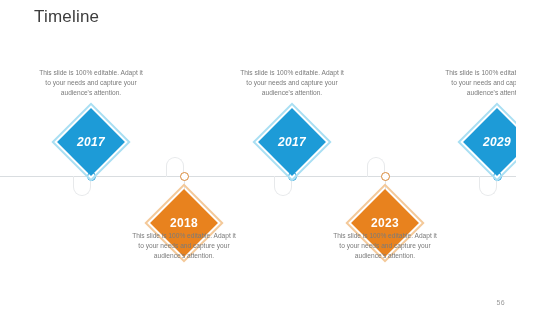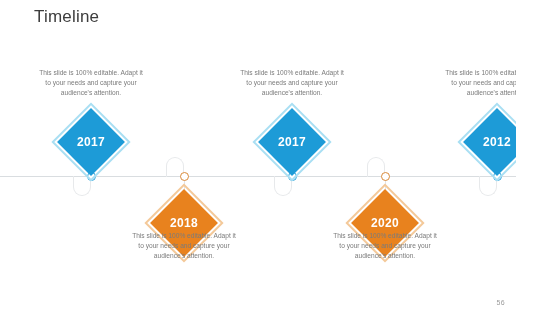--- a/index.html
+++ b/index.html
@@ -97,21 +97,21 @@
   .axis-marker.blue   { border: 1.6px solid #29a3dc; }
   .axis-marker.orange { border: 1.6px solid #d98a3a; }
 
   
   .diamond-wrap {
     position: absolute;
     width: 56px;
     height: 56px;
     left: -28px;
   }
-  .diamond-wrap.blue   { top: 114px; }
+  .diamond-wrap.blue   { top: 114px; font-style: italic; }
   .diamond-wrap.orange { top: 195px; }
 
   .diamond-outer {
     position: absolute;
     inset: 0;
     transform: rotate(45deg);
     box-sizing: border-box;
   }
   .diamond-wrap.blue   .diamond-outer { border: 2px solid #a9dff3; }
   .diamond-wrap.orange .diamond-outer { border: 2px solid #f4c999; }
@@ -205,32 +205,32 @@
         </div>
         <div class="desc above">This slide is 100% editable. Adapt it to your needs and capture your audience's attention.</div>
       </div>
       <div class="milestone" style="left: 385px;">
         <div class="stem down"></div>
         <div class="connector down"></div>
         <div class="axis-marker orange"></div>
         <div class="diamond-wrap orange">
           <div class="diamond-outer"></div>
           <div class="diamond-inner"></div>
-          <div class="diamond-label">2020</div>
+          <div class="diamond-label">2023</div>
         </div>
         <div class="desc below">This slide is 100% editable. Adapt it to your needs and capture your audience's attention.</div>
       </div>
       <div class="milestone" style="left: 497px;">
         <div class="stem up"></div>
         <div class="connector up"></div>
         <div class="axis-marker blue"></div>
         <div class="diamond-wrap blue">
           <div class="diamond-outer"></div>
           <div class="diamond-inner"></div>
-          <div class="diamond-label">2012</div>
+          <div class="diamond-label">2029</div>
         </div>
         <div class="desc above">This slide is 100% editable. Adapt it to your needs and capture your audience's attention.</div>
       </div>
     </div>
 
   <div id="page-number">56</div>
 
 </div>
 
 </body></html>

